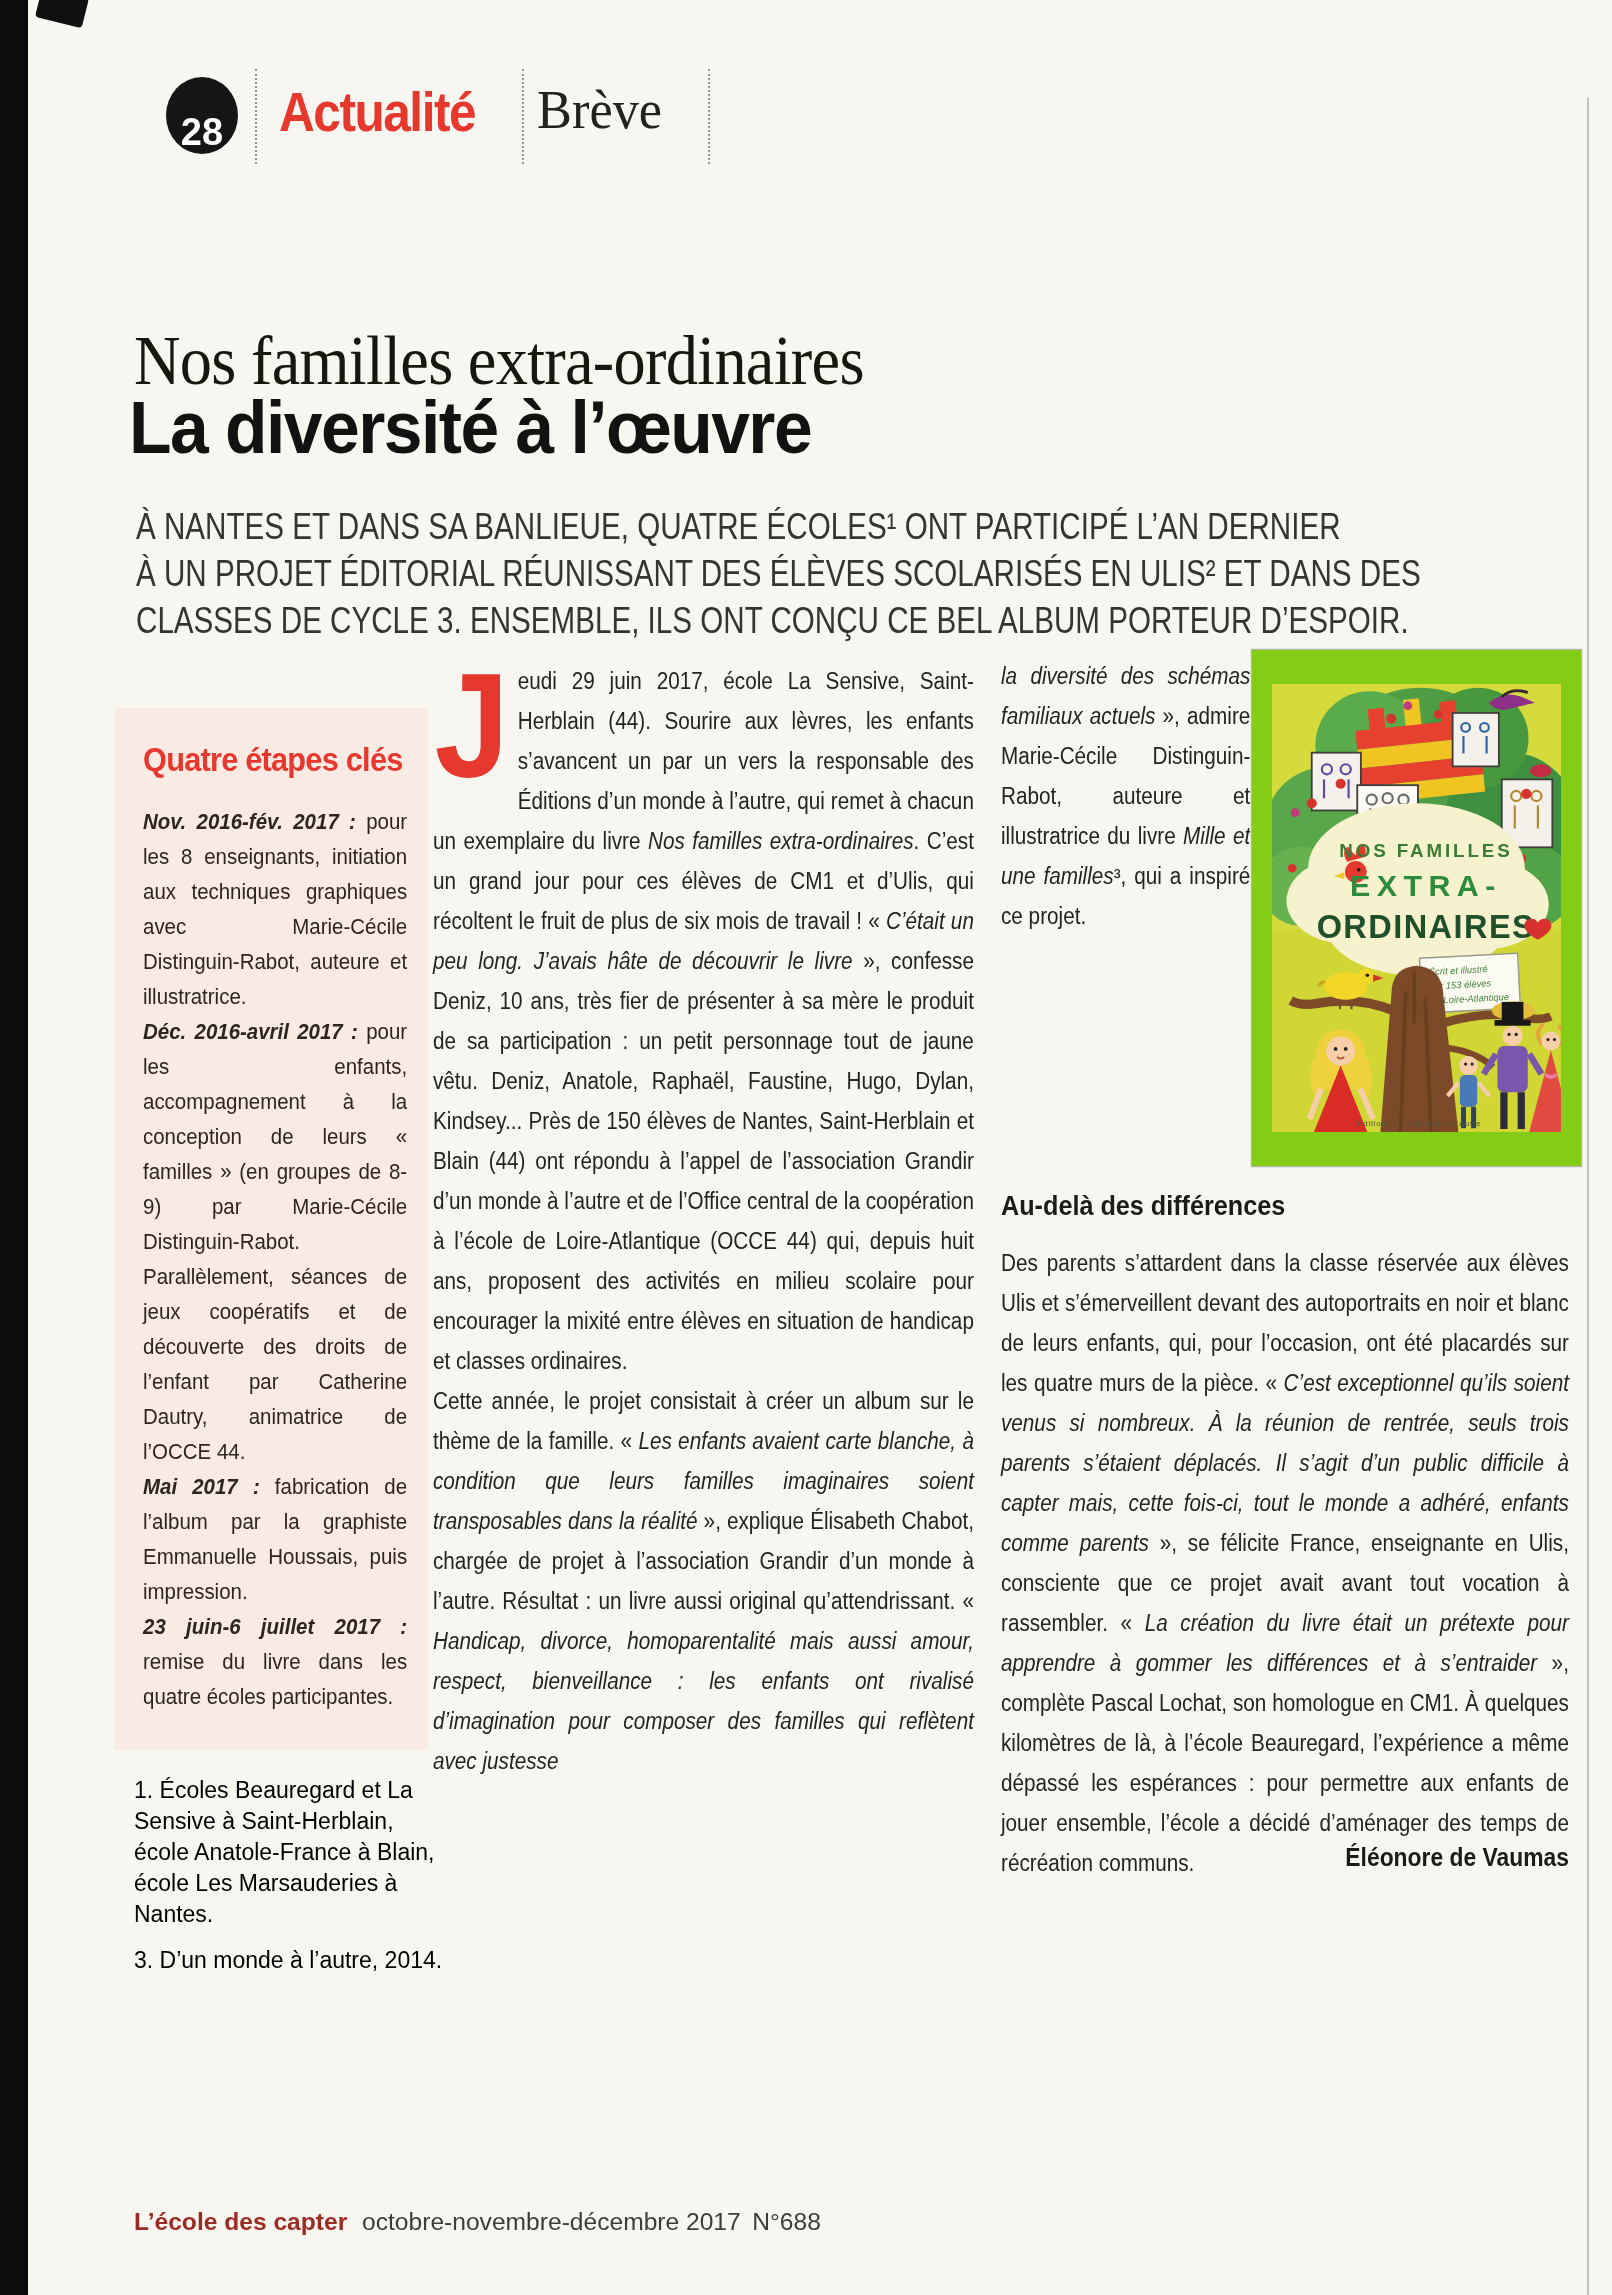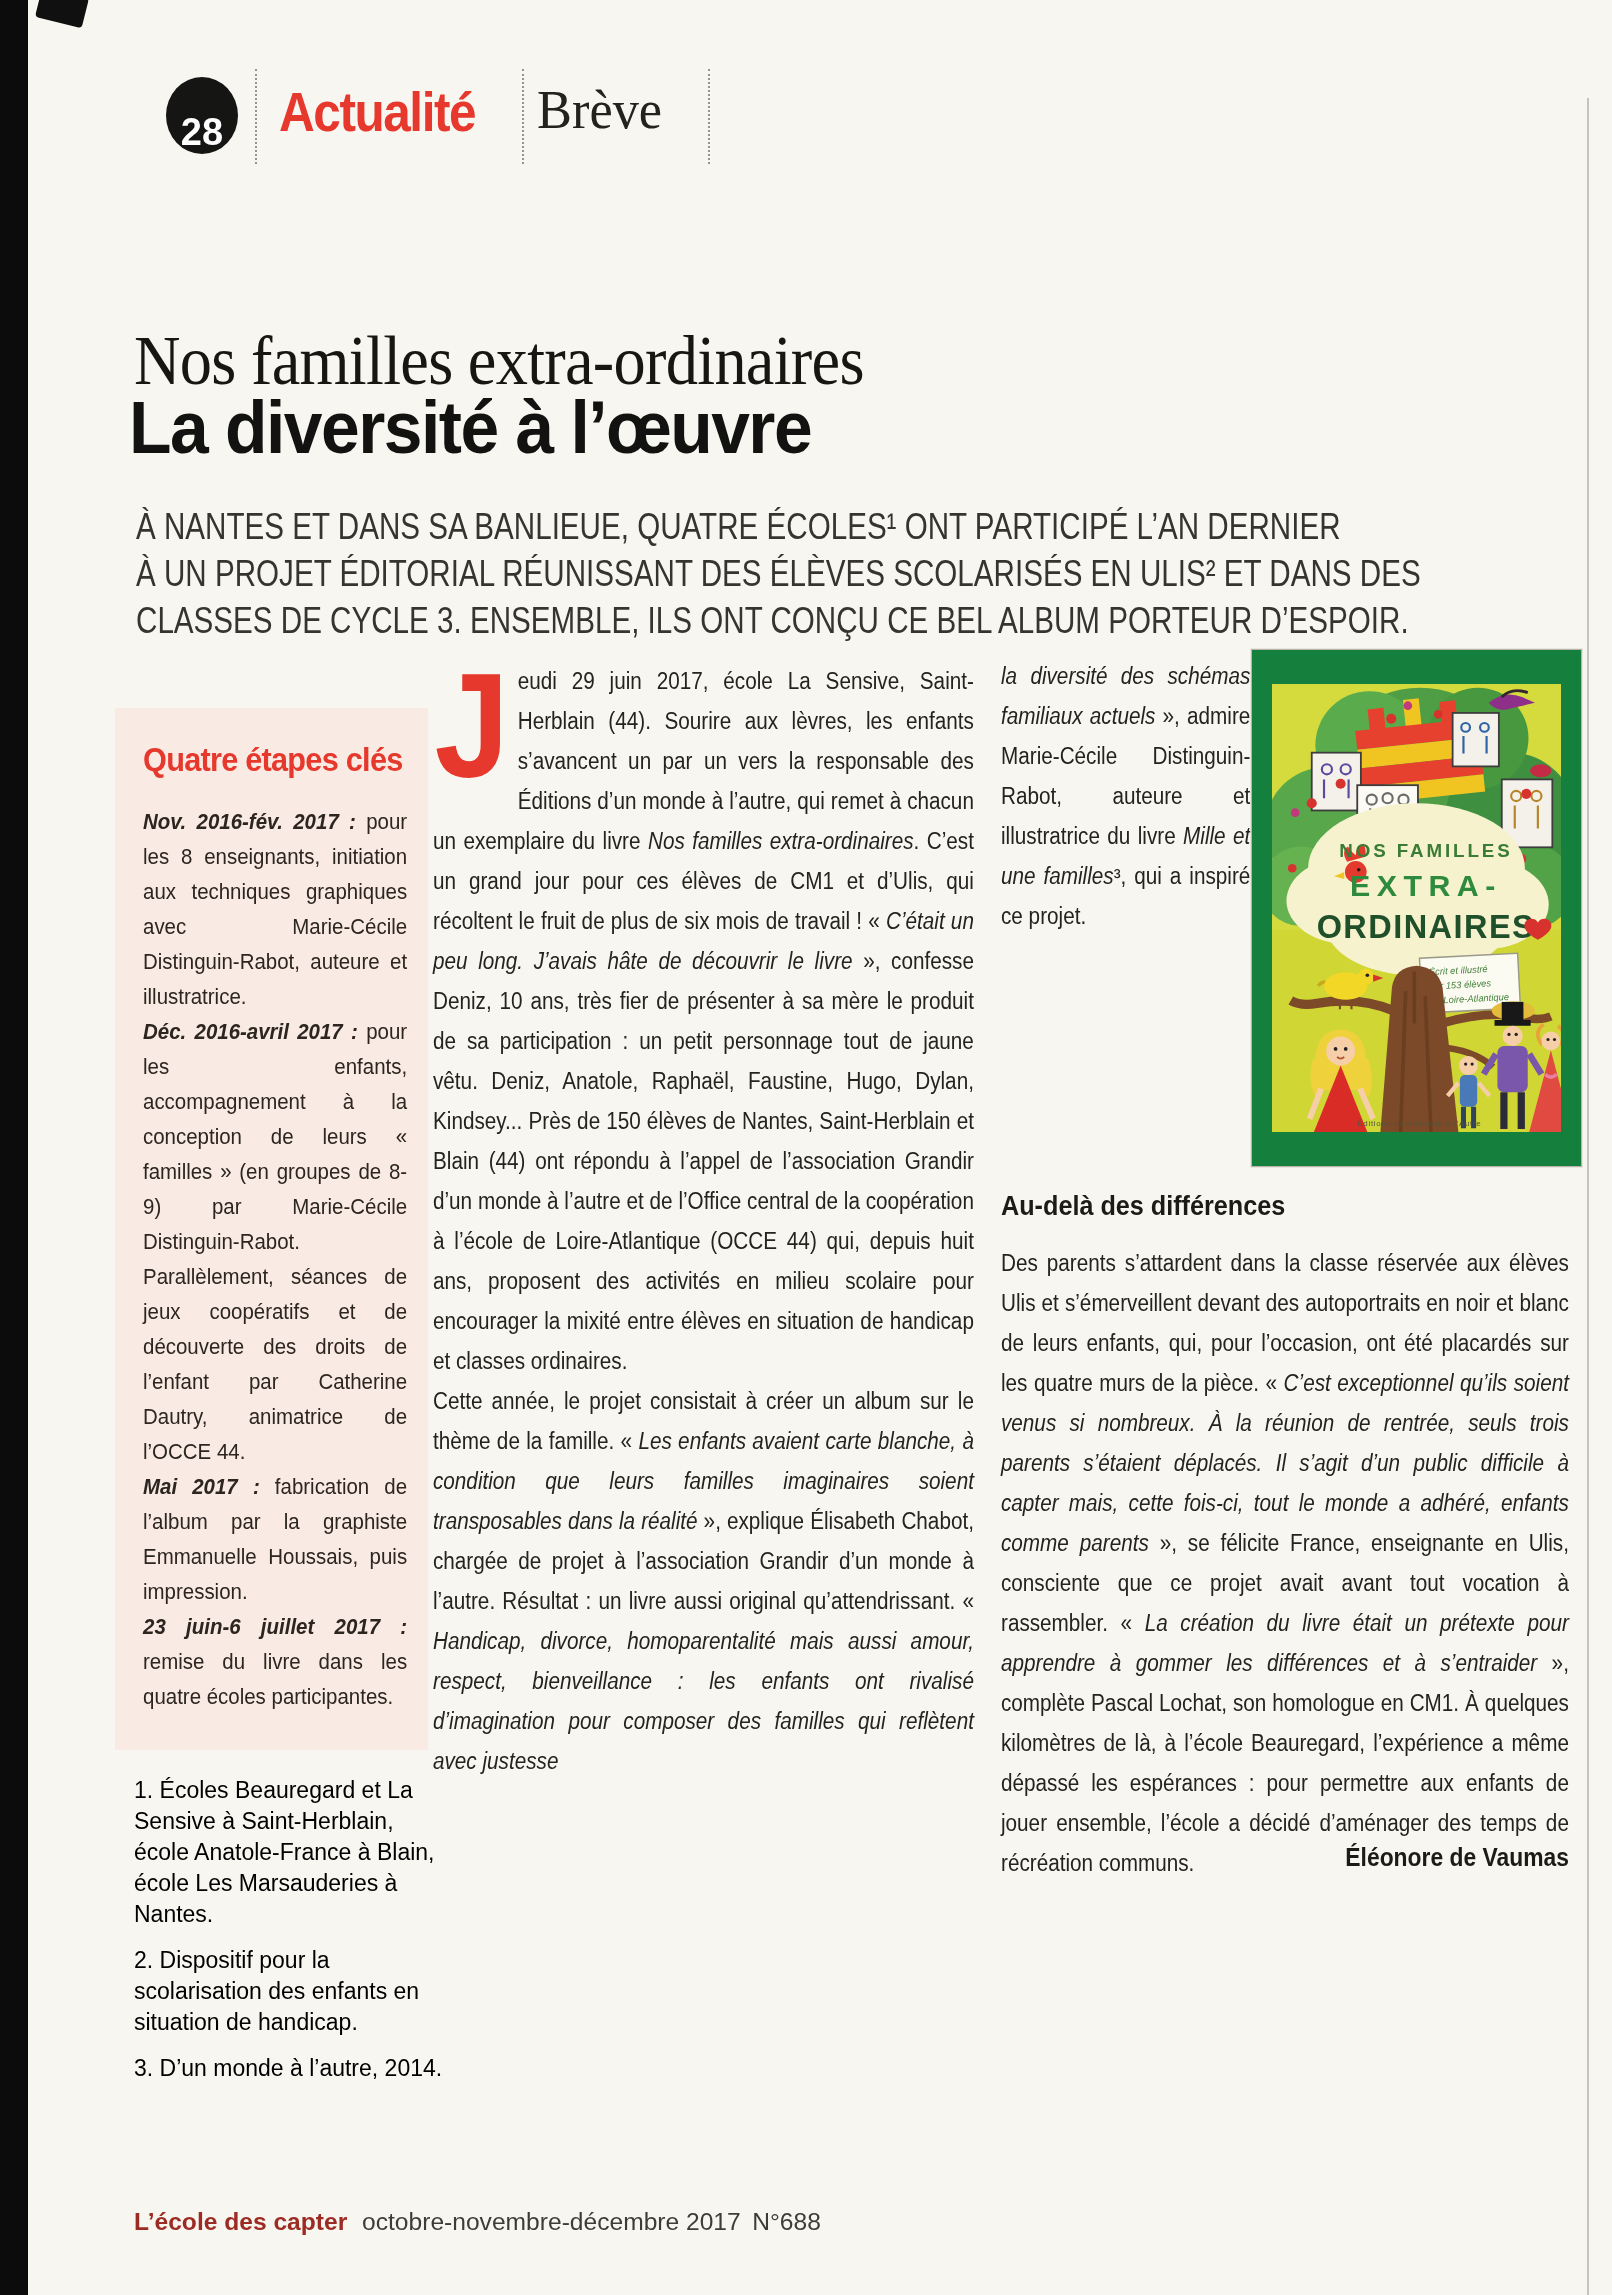--- a/index.html
+++ b/index.html
@@ -47,21 +47,21 @@
   .body-p{margin:0;font-size:23px;line-height:40px;text-align:justify;color:#24231e;}
   .body-p i{font-style:italic;}
   .dropcap{float:left;color:var(--accent);font-weight:700;font-size:149px;line-height:120px;
     padding:4.9px 13px 0 1.6px;letter-spacing:-3.3px;}
   .cover-spacer{float:right;width:354px;height:534px;}
   .subhead{clear:both;margin:48px 0 21px 0;font-size:28px;font-weight:700;color:#1c1b18;}
   .author{text-align:right;margin-top:-40px;font-size:25.4px;font-weight:700;color:#1c1b18;}
 
   
   .cover{position:absolute;left:1251px;top:649px;width:331px;height:518px;margin:0;
-    background:#15803d;border:0.8px solid #b7b4ac;box-shadow:0 0 0 0.8px #e4e2da;padding:20px;box-sizing:border-box;}
+    background:#84cc16;border:0.8px solid #b7b4ac;box-shadow:0 0 0 0.8px #e4e2da;padding:20px;box-sizing:border-box;}
   .cover svg{display:block;width:100%;height:100%;}
   .ct1{font-family:"Liberation Sans",sans-serif;font-size:26px;font-weight:700;fill:#3b7c35;letter-spacing:4px;text-anchor:middle;}
   .ct2{font-family:"Liberation Sans",sans-serif;font-size:42px;font-weight:700;fill:#2e8a3c;letter-spacing:9px;text-anchor:middle;}
   .ct3{font-family:"Liberation Sans",sans-serif;font-size:45px;font-weight:700;fill:#20502a;letter-spacing:2px;text-anchor:middle;}
   .cc{font-family:"Liberation Sans",sans-serif;font-size:13px;font-style:italic;fill:#48823f;}
   .cp{font-family:"Liberation Sans",sans-serif;font-size:11px;fill:#54543f;letter-spacing:1px;text-anchor:middle;}
 
   
   .footnotes{position:absolute;left:134px;top:1775px;width:315px;}
   .footnotes p{margin:0 0 14.8px 0;font-size:23px;line-height:31px;color:#000000;}
@@ -265,21 +265,20 @@
         <path d="M386 507 L356 620 H400 L400 560 Z" fill="#e04a41"></path>
         <path d="M378 540 q8 8 16 0" stroke="#e87fa0" stroke-width="5" fill="none"></path>
       </g>
       <path d="M368 330 c-6 -10 -22 -4 -18 8 c3 8 18 16 18 16 c0 0 15 -8 18 -16 c4 -12 -12 -18 -18 -8z" fill="#d8322e"></path>
       <text x="204" y="612" class="cp">Éditions d’un Monde à l’Autre</text>
     </svg>
   </figure>
 
   <div class="footnotes">
     <p>1. Écoles Beauregard et La Sensive à Saint-Herblain, école Anatole-France à Blain, école Les Marsauderies à Nantes.</p>
-    <p>2. Dispositif pour la scolarisation des enfants en situation de handicap.</p>
     <p>3. D’un monde à l’autre, 2014.</p>
   </div>
 
   <footer class="pagefooter">
     <span class="brand">L’école des capter</span><span class="issue">octobre-novembre-décembre 2017</span><span class="num">N°688</span>
   </footer>
 </div>
 
 
 </body></html>

